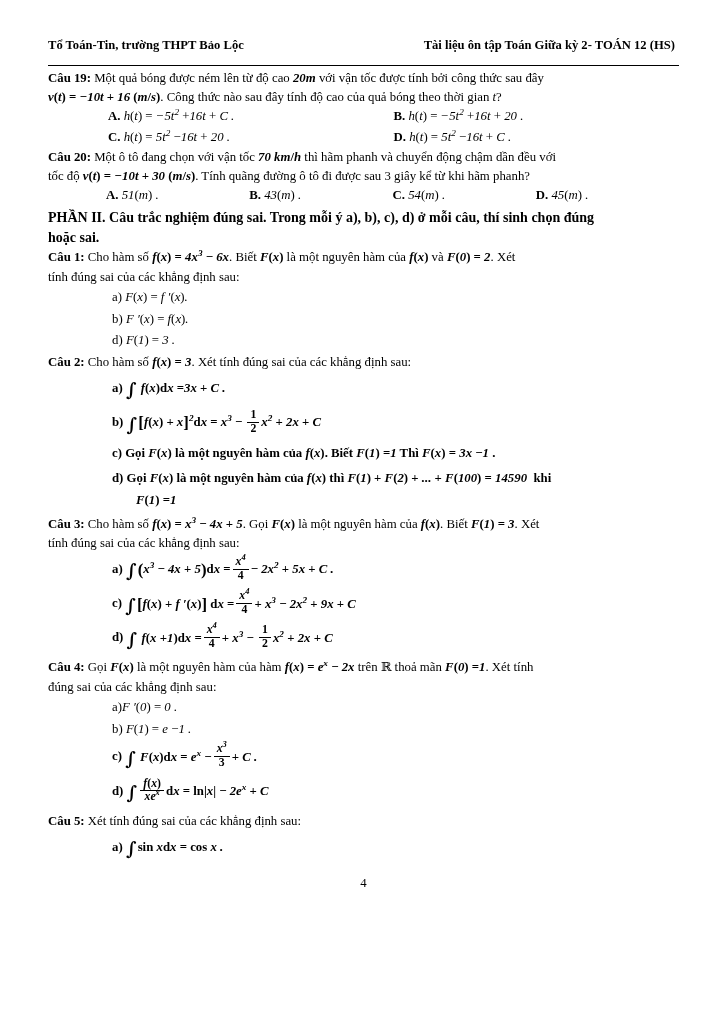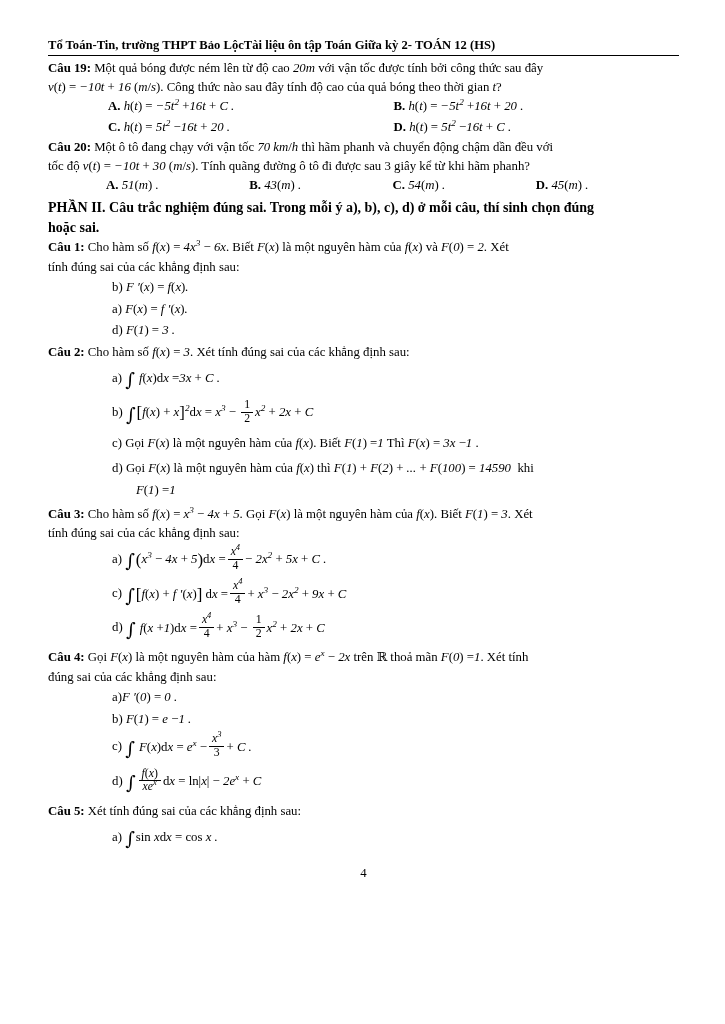--- a/index.html
+++ b/index.html
@@ -11,23 +11,24 @@
   }
   .page{
     width:725px;
     min-height:1024px;
     box-sizing:border-box;
     padding:38px 46px 10px 48px;
     position:relative;
   }
   .header{
     display:flex;
+    justify-content:space-between;
     font-weight:bold;
     font-size:12.6px;
-    margin-bottom:2px;
+    margin-bottom:12px;
   }
   .header .left{white-space:nowrap;}
   .header .right{white-space:nowrap;padding-right:4px;}
   .rule{
     border-top:1px solid #000;
     margin:2px 0 3px 0;
   }
   .para{
     font-size:12.8px;
     line-height:1.42;
@@ -56,20 +57,21 @@
     font-size:12.8px;
     line-height:1.55;
     margin:2px 0;
     padding-left:64px;
   }
   .sub2{
     font-size:12.8px;
     line-height:1.6;
     margin:4px 0;
     padding-left:64px;
+    font-weight:bold;
   }
   .hang{padding-left:88px;text-indent:0;}
   .pagenum{
     text-align:center;
     font-size:12.8px;
     margin-top:12px;
   }
   
   .frac{
     display:inline-block;
@@ -84,21 +86,21 @@
   sup{font-size:0.72em;vertical-align:super;line-height:0;}
   .intg{
     font-size:1.45em;
     font-style:normal;
     vertical-align:-0.22em;
     padding-right:1px;
     font-family:"DejaVu Serif", serif;
   }
   .bigbr{font-size:1.32em;vertical-align:-0.14em;font-style:normal;}
   .bb{font-family:"DejaVu Serif", serif;font-style:normal;}
-  .nowrap{white-space:nowrap;}
+  .nowrap{white-space:nowrap;font-weight:bold;}
 </style>
 </head>
 <body>
 
 <div class="page">
 
   <div class="header">
     <div class="left">Tổ Toán-Tin, trường THPT Bảo Lộc</div>
     <div class="right">Tài liệu ôn tập Toán Giữa kỳ 2- TOÁN 12 (HS)</div>
   </div>
@@ -127,21 +129,21 @@
       <span class="math">h<span class="upr">(</span>t<span class="upr">)</span> <span class="upr">=</span> 5t<sup>2</sup> <span class="upr">−</span>16t <span class="upr">+</span> 20 .</span>
     </div>
     <div class="col">
       <span class="opt-letter">D.</span>
       <span class="math">h<span class="upr">(</span>t<span class="upr">)</span> <span class="upr">=</span> 5t<sup>2</sup> <span class="upr">−</span>16t <span class="upr">+</span> C .</span>
     </div>
   </div>
 
   <div class="para">
     <span class="q-label">Câu 20:</span>
-    <span>Một ô tô đang chạy với vận tốc </span><span class="math nowrap">70 km<span class="upr">/</span>h</span><span> thì hãm phanh và chuyển động chậm dần đều với</span>
+    <span>Một ô tô đang chọn với vận tốc </span><span class="math nowrap">70 km<span class="upr">/</span>h</span><span> thì hãm phanh và chuyển động chậm dần đều với</span>
   </div>
   <div class="para">
     <span>tốc độ </span><span class="math nowrap">v<span class="upr">(</span>t<span class="upr">)</span> <span class="upr">=</span> −10t <span class="upr">+</span> 30 <span class="upr">(</span>m<span class="upr">/</span>s<span class="upr">)</span></span><span>. Tính quãng đường ô tô đi được sau 3 giây kể từ khi hãm phanh?</span>
   </div>
   <div class="opts" style="padding-left:58px;">
     <div class="col">
       <span class="opt-letter">A.</span>
       <span class="math">51<span class="upr">(</span>m<span class="upr">)</span> .</span>
     </div>
     <div class="col">
@@ -162,28 +164,28 @@
     <span>PHẦN II. Câu trắc nghiệm đúng sai. Trong mỗi ý a), b), c), d) ở mỗi câu, thí sinh chọn đúng</span><br>
     <span>hoặc sai.</span>
   </div>
 
   <div class="para">
     <span class="q-label">Câu 1:</span>
     <span>Cho hàm số </span><span class="math nowrap">f<span class="upr">(</span>x<span class="upr">)</span> <span class="upr">=</span> 4x<sup>3</sup> <span class="upr">−</span> 6x</span><span>. Biết </span><span class="math nowrap">F<span class="upr">(</span>x<span class="upr">)</span></span><span> là một nguyên hàm của </span><span class="math nowrap">f<span class="upr">(</span>x<span class="upr">)</span></span><span> và </span><span class="math nowrap">F<span class="upr">(</span>0<span class="upr">)</span> <span class="upr">=</span> 2</span><span>. Xét</span>
   </div>
   <div class="para">tính đúng sai của các khẳng định sau:</div>
   <div class="sub">
+    <span>a)</span>
+    <span class="math">F<span class="upr">(</span>x<span class="upr">)</span> <span class="upr">=</span> f ′<span class="upr">(</span>x<span class="upr">)</span>.</span>
+  </div>
+  <div class="sub">
     <span>b)</span>
     <span class="math">F ′<span class="upr">(</span>x<span class="upr">)</span> <span class="upr">=</span> f<span class="upr">(</span>x<span class="upr">)</span>.</span>
   </div>
   <div class="sub">
-    <span>a)</span>
-    <span class="math">F<span class="upr">(</span>x<span class="upr">)</span> <span class="upr">=</span> f ′<span class="upr">(</span>x<span class="upr">)</span>.</span>
-  </div>
-  <div class="sub">
     <span>d)</span>
     <span class="math">F<span class="upr">(</span>1<span class="upr">)</span> <span class="upr">=</span> 3 .</span>
   </div>
 
   <div class="para">
     <span class="q-label">Câu 2:</span>
     <span>Cho hàm số </span><span class="math nowrap">f<span class="upr">(</span>x<span class="upr">)</span> <span class="upr">=</span> 3</span><span>. Xét tính đúng sai của các khẳng định sau:</span>
   </div>
   <div class="sub2">
     <span>a)</span>

